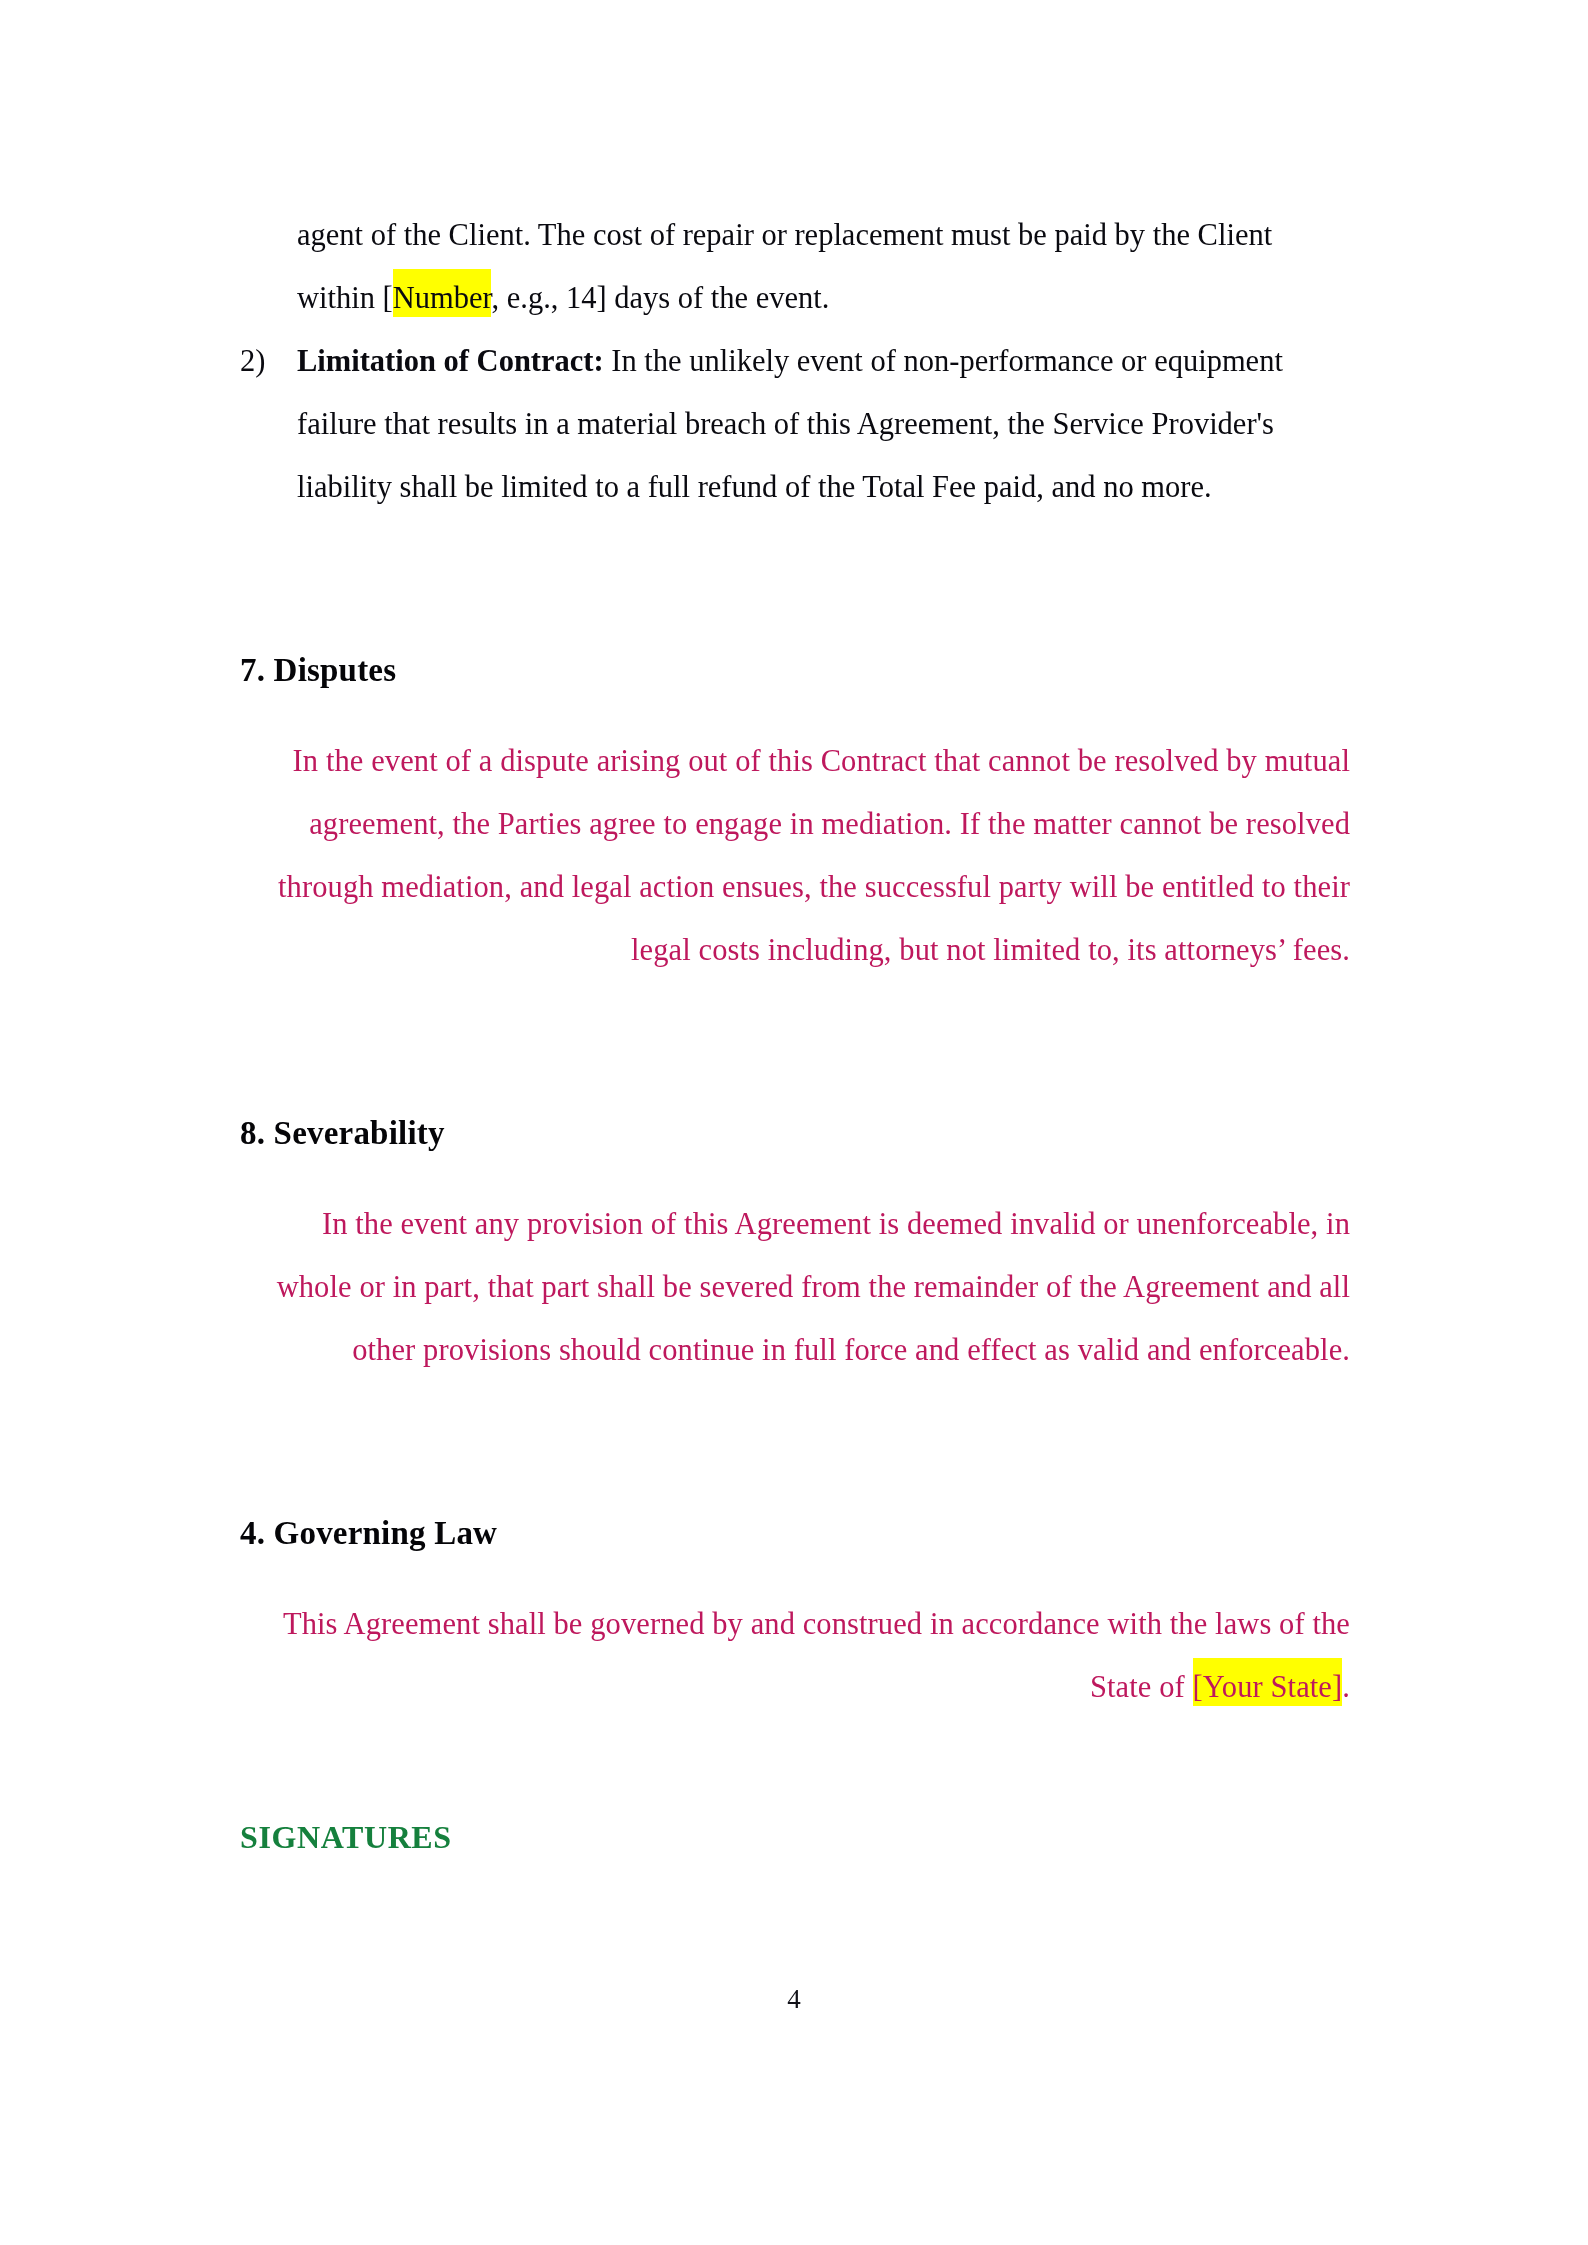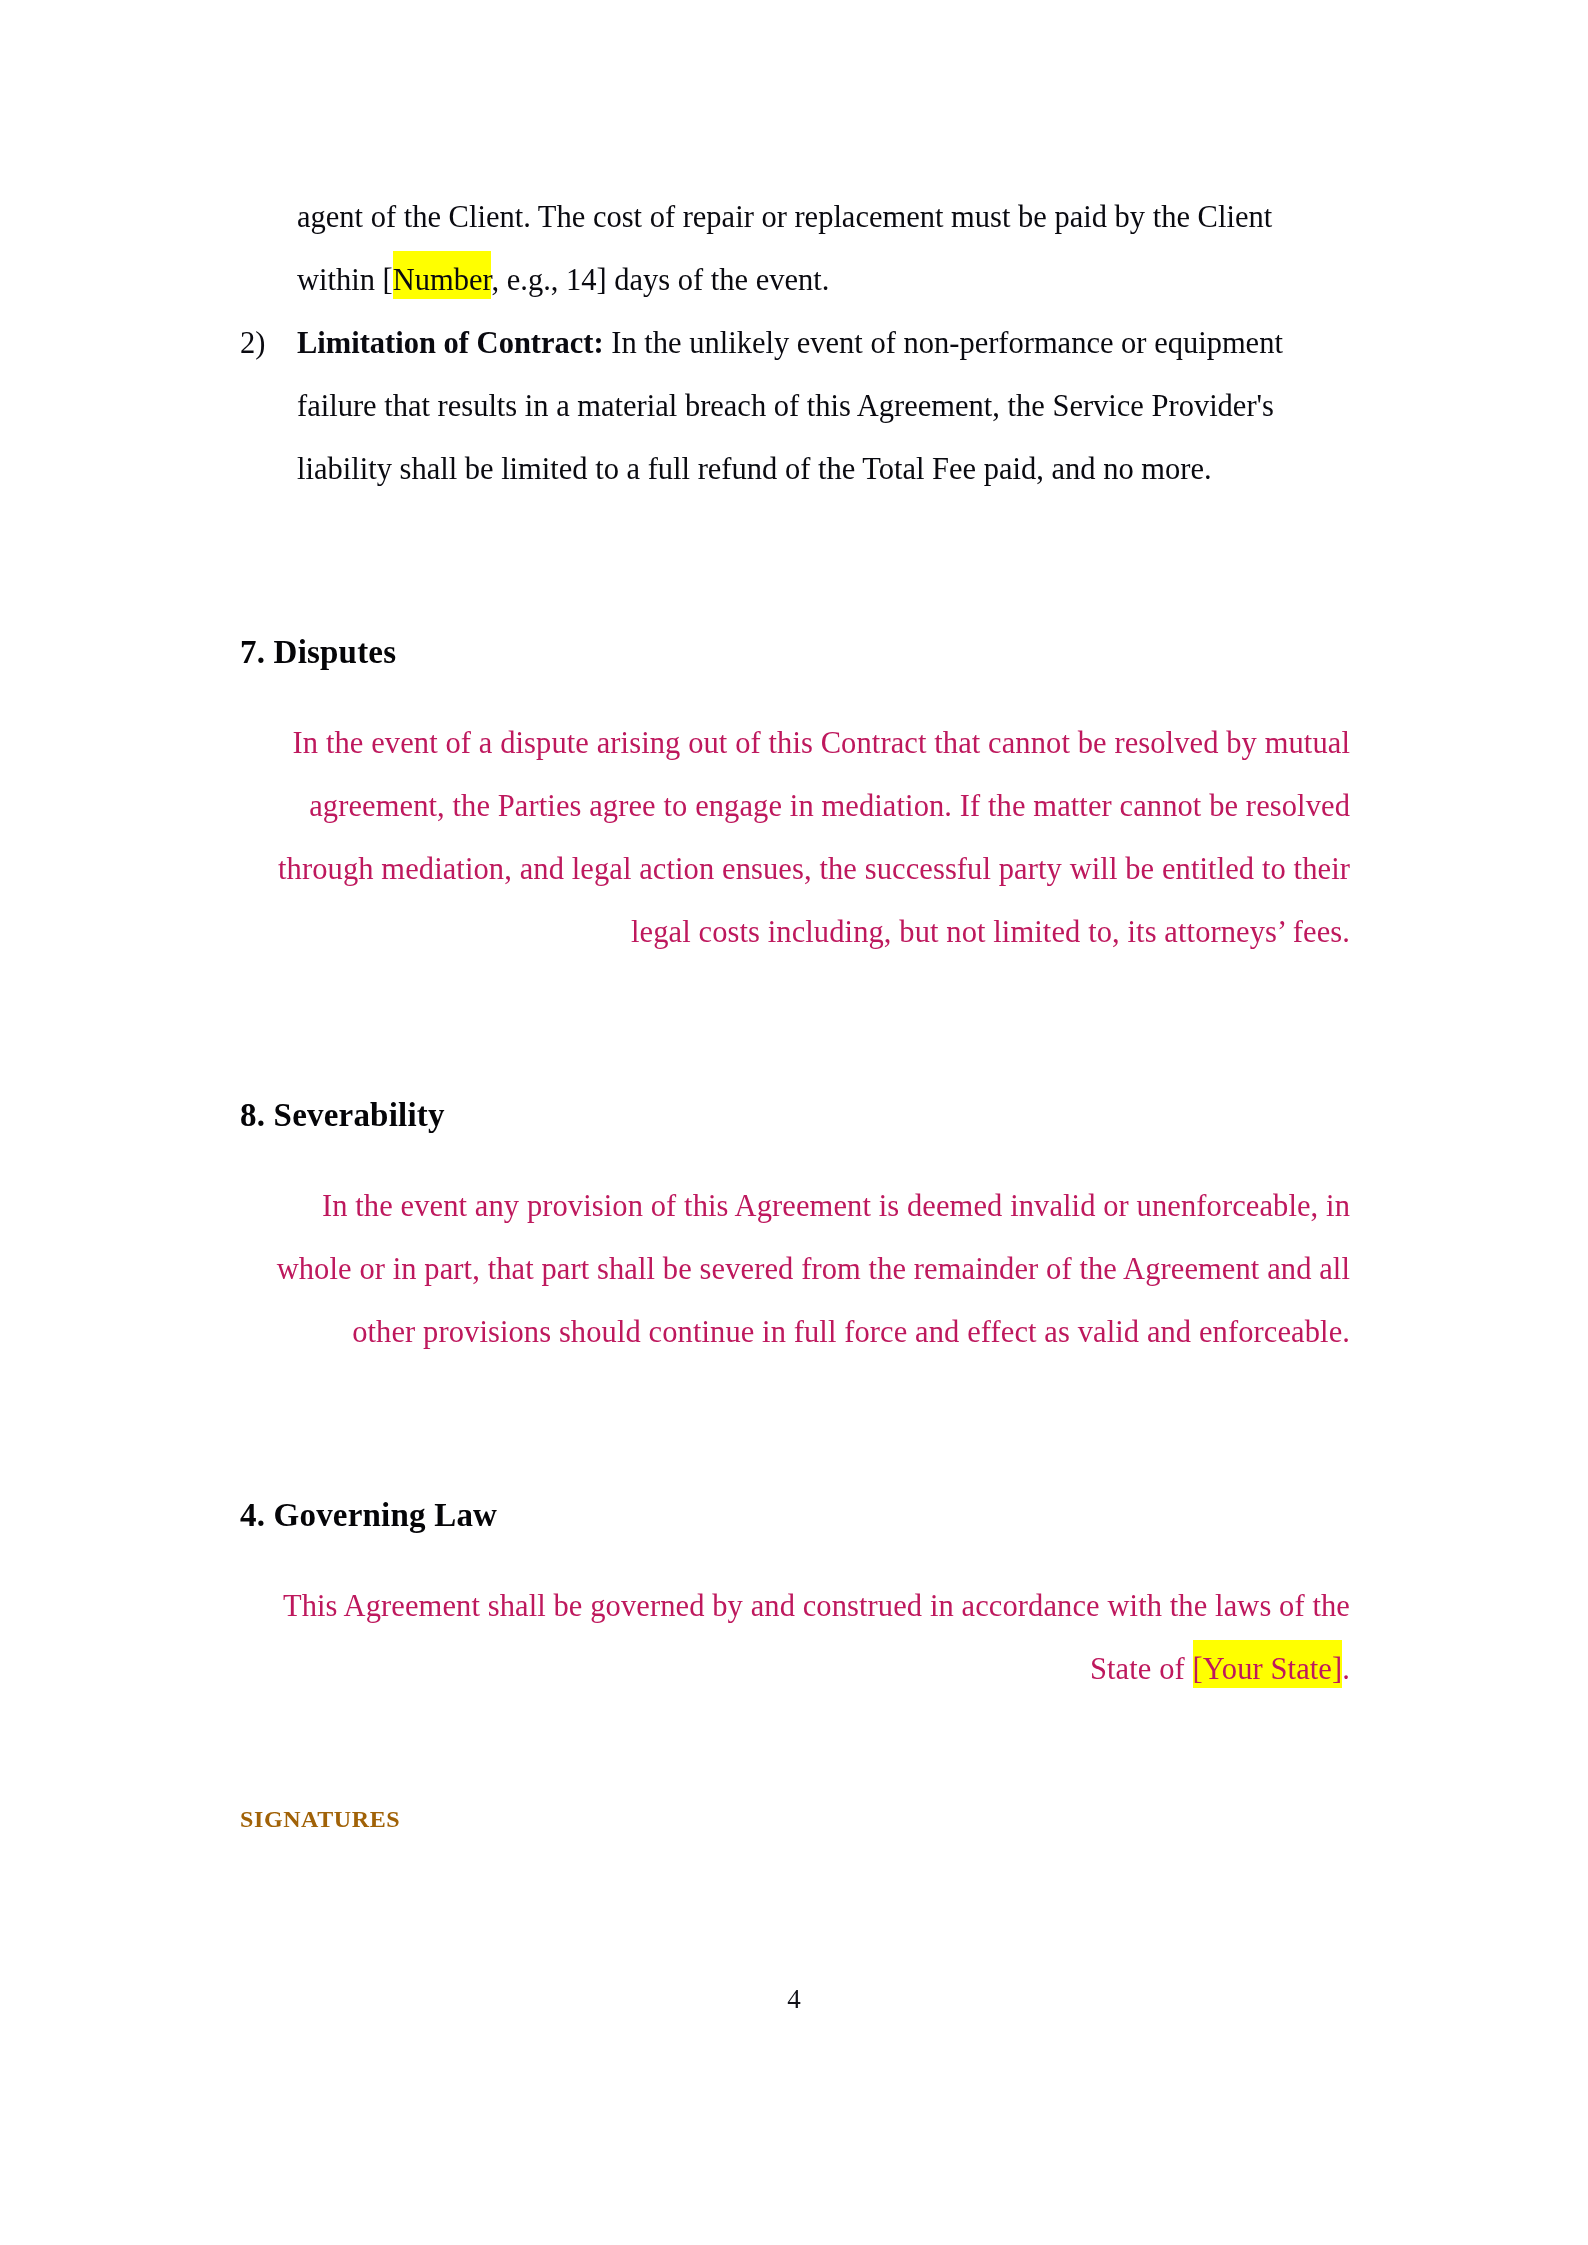--- a/index.html
+++ b/index.html
@@ -22,21 +22,21 @@
     top: 0;
     width: 1588px;
     height: 2245px;
     background: #ffffff;
   }
 
   
   .content {
     position: absolute;
     left: 240px;
-    top: 186px;
+    top: 204px;
     width: 1110px;
     font-family: Liberation Serif, serif;
   }
 
   p, li, h2 {
     margin: 0;
     padding: 0;
   }
 
   .para {
@@ -50,24 +50,24 @@
   .heading {
     font-size: 33px;
     font-weight: bold;
     line-height: 44px;
     color: #050508;
     letter-spacing: 0.2px;
     margin-top: 33px;
   }
 
   .sig-heading {
-    font-size: 24px;
+    font-size: 32px;
     font-weight: bold;
     line-height: 44px;
-    color: #a16207;
+    color: #15803d;
     letter-spacing: 0.6px;
   }
 
   
   ol.numbered {
     list-style: none;
     margin: 0;
     padding: 0;
   }
   ol.numbered > li {

